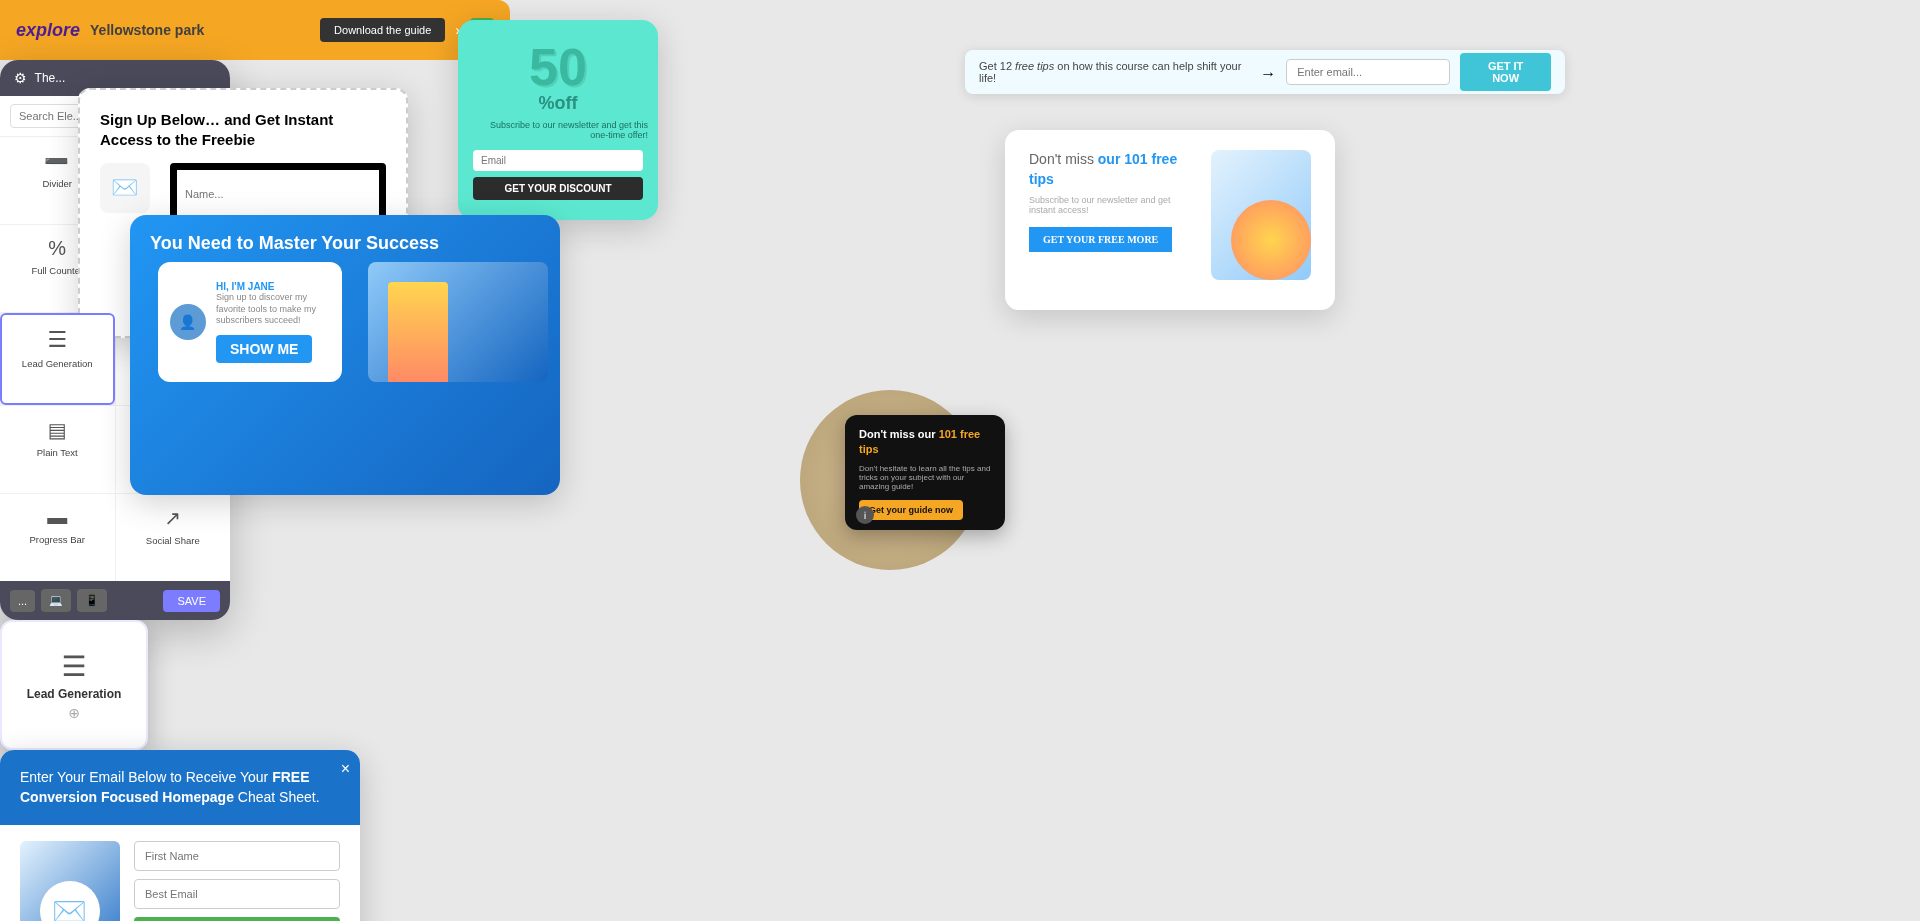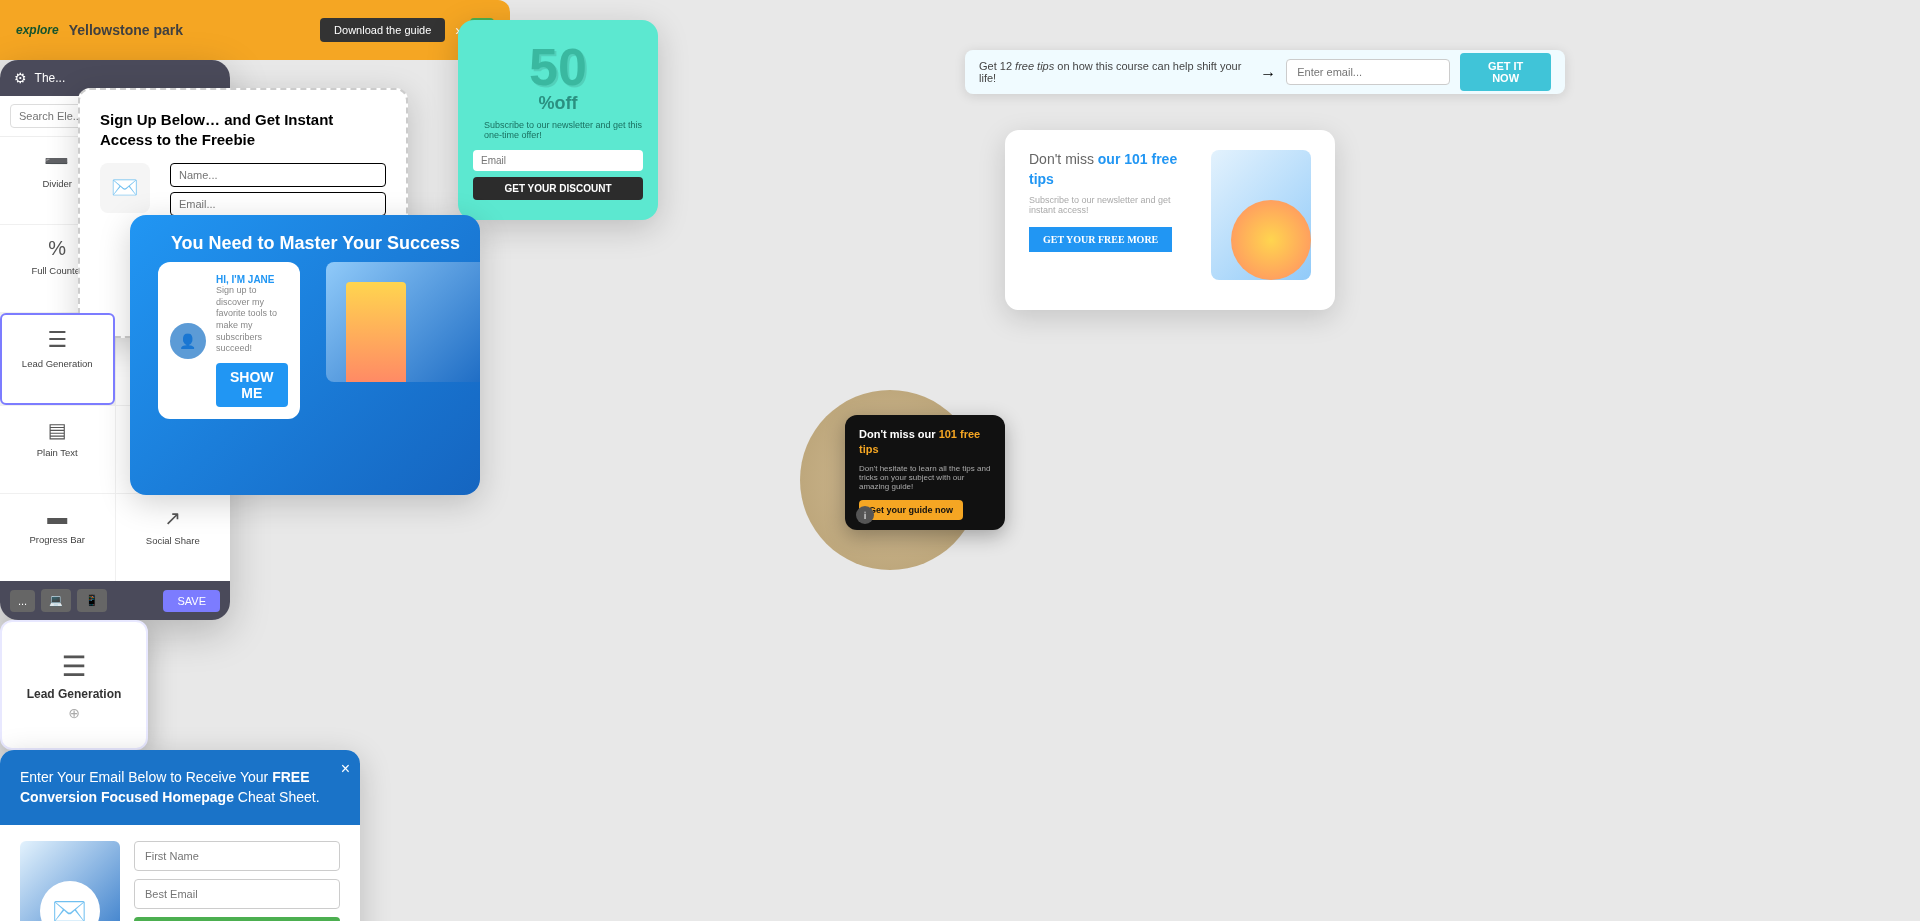--- a/index.html
+++ b/index.html
@@ -35,22 +35,22 @@
     .signup-icon {
       width: 50px; height: 50px;
       background: #f5f5f5;
       border-radius: 8px;
       display: flex; align-items: center; justify-content: center;
       float: left; margin-right: 10px;
       font-size: 22px;
     }
     .signup-fields { clear: both; margin-top: 8px; }
     .signup-fields input {
-      width: 100%; border: 1px solid #000000; border-radius: 4px;
-      padding: 5px 8px; font-size: 11px; margin-bottom: 5px; outline: none;
+      width: 100%; border: 7px solid #000000; border-radius: 4px;
+      padding: 18px 8px; font-size: 11px; margin-bottom: 5px; outline: none;
     }
     .signup-btn {
       width: 100%; background: #e85b3a; color: #fff;
       border: none; border-radius: 4px; padding: 7px;
       font-size: 12px; font-weight: 600; cursor: pointer;
     }
     .signup-tag {
       display: flex; align-items: center; justify-content: center;
       margin-top: 8px; font-size: 10px; color: #888;
     }
@@ -61,38 +61,38 @@
       width: 200px; height: 200px;
       background: #5ce8d0;
       border-radius: 16px;
       display: flex; flex-direction: column; align-items: center; justify-content: center;
     }
     #card-50off .big-text {
       font-size: 52px; font-weight: 900; color: #3ab8a0; line-height: 1;
       text-shadow: 2px 2px 0 rgba(0,0,0,0.1);
     }
     #card-50off .off-text { font-size: 18px; font-weight: 700; color: #2a9080; }
-    #card-50off .sub-text { font-size: 9px; color: #1a7060; text-align: left; padding: 6px 10px; margin-left: 16px; }
+    #card-50off .sub-text { font-size: 9px; color: #1a7060; text-align: right; padding: 6px 10px; margin-left: 16px; }
     #card-50off input {
       width: 85%; border: none; border-radius: 4px; padding: 5px 8px;
       font-size: 10px; margin: 4px 0; outline: none;
     }
     #card-50off .get-discount-btn {
       width: 85%; background: #2c2c2c; color: #fff;
       border: none; border-radius: 4px; padding: 6px;
       font-size: 10px; font-weight: 700; cursor: pointer; margin-top: 2px;
     }
 
     
     #card-master {
       left: 130px; top: 215px;
-      width: 350px; height: 280px;
+      width: 430px; height: 280px;
       background: linear-gradient(135deg, #2196f3 0%, #1565c0 100%);
       border-radius: 16px;
-      display: flex; flex-direction: column; align-items: flex-end;
+      display: flex; flex-direction: column; align-items: flex-start;
     }
     #card-master h3 {
       color: #fff; font-size: 18px; font-weight: 700;
       text-align: center; padding: 18px 20px 8px;
     }
     .master-inner {
       background: #fff; border-radius: 12px;
       margin: 0 16px; padding: 12px; width: calc(100% - 32px);
       display: flex; align-items: center; gap: 10px;
     }
@@ -384,21 +384,21 @@
         <button class="master-btn">SHOW ME</button>
       </div>
     </div>
     <div class="master-img">
       <div class="master-img-person"></div>
     </div>
   </div>
 </div>
 
 <div id="card-yellowstone">
-  <span style="font-size:12px;color:#14532d;font-style:italic;font-weight:700;">explore</span>
+  <span style="font-size:18px;color:#4c1d95;font-style:italic;font-weight:700;">explore</span>
   <span style="font-size:14px;color:#404040;font-weight:900;">Yellowstone park</span>
   <button class="download-btn" style="background:#333;color:#fff;border:none;border-radius:4px;padding:6px 14px;font-size:11px;cursor:pointer;margin-left:auto;">Download the guide</button>
   <span style="color:#fff;font-size:14px;">›</span>
   <button class="close-x" style="background:#4caf50;color:#fff;border:none;border-radius:4px;width:24px;height:24px;font-size:12px;cursor:pointer;">✕</button>
 </div>
 
 <div id="card-builder">
   <div class="builder-header">
     <span class="gear-icon">⚙</span>
     <span>The...</span>

